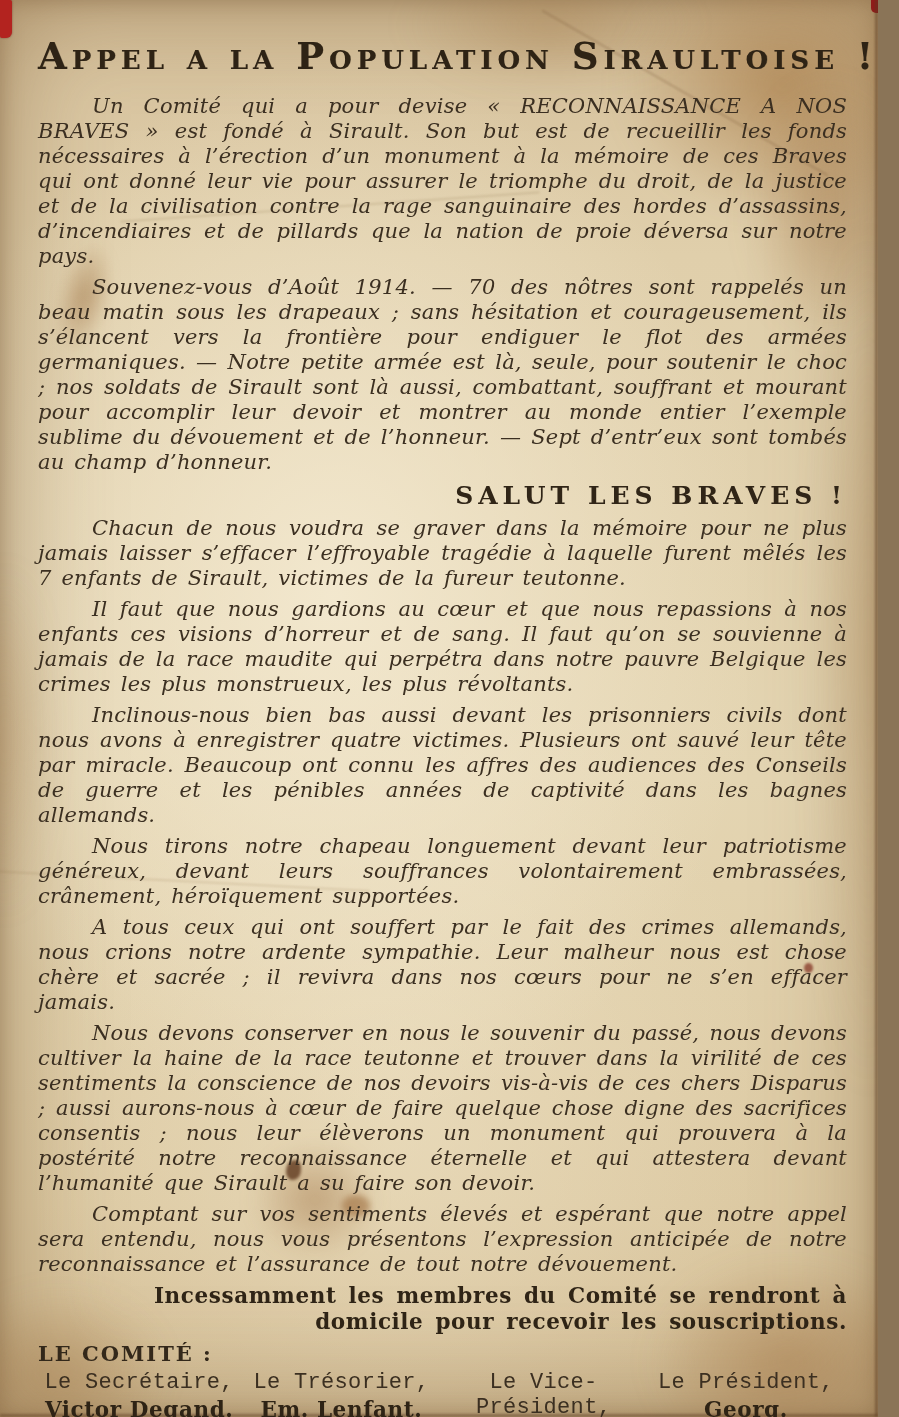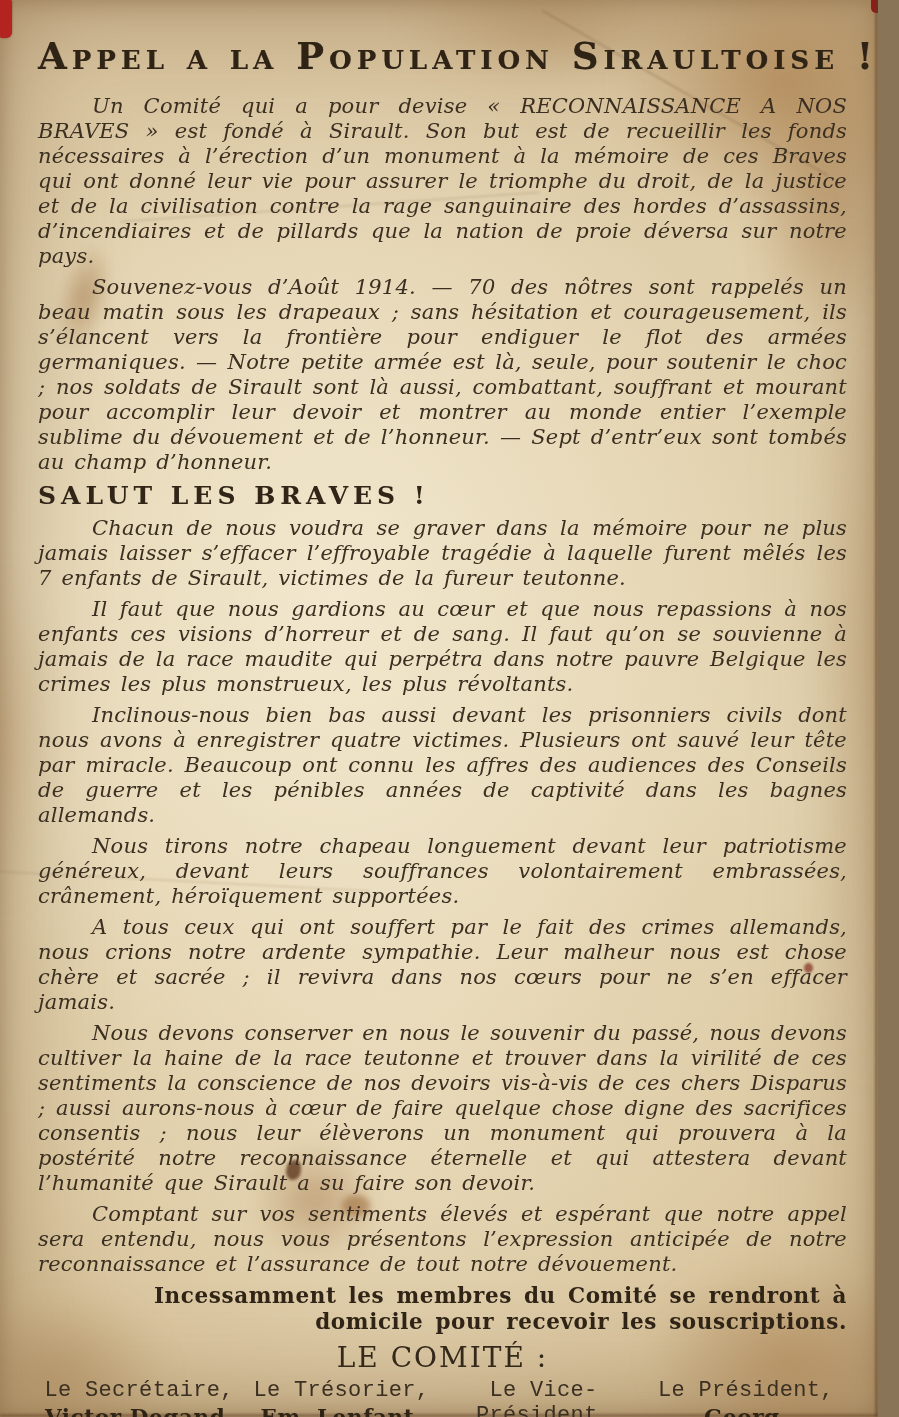--- a/index.html
+++ b/index.html
@@ -54,32 +54,32 @@
   }
   p.body-par {
     margin: 0 0 6px 0;
     font-size: 21px; line-height: 25px;
     text-align: justify; text-indent: 54px;
     letter-spacing: 0.2px; word-spacing: 3px;
     color: #3b2f21;
     font-style: italic;
   }
   .salute-heading {
-    text-align: left; font-weight: 700;
+    text-align: right; font-weight: 700;
     font-size: 25px; letter-spacing: 5px;
     margin: 6px 0 6px 0; color: #302517;
   }
   .notice {
     font-weight: 700; font-size: 21.5px; line-height: 26px;
     text-indent: 54px; letter-spacing: 0.6px; word-spacing: 4px;
     margin: 6px 0 6px 0; color: #2f2416; text-align: right;
   }
   .committee-heading {
-    text-align: center; font-size: 28px; letter-spacing: 2px;
-    margin: 6px 0 4px 0; color: #33281a;
+    font-size: 21px; letter-spacing: 2px;
+    margin: 6px 0 4px 0; color: #33281a; font-weight: bold;
   }
   .officers { display: flex; width: 100%; margin: 2px 0 2px 0; }
   .officer { flex: 1 1 0; text-align: center; }
   .officer .role { font-size: 22px; color: #3b2f21; letter-spacing: 0.3px; font-family: Liberation Mono, monospace; }
   .officer .name { font-size: 21.5px; font-weight: 700; color: #2e2315; letter-spacing: 0.6px; margin-top: 2px; }
 </style>
 </head>
 <body>
 
 <div class="page">

